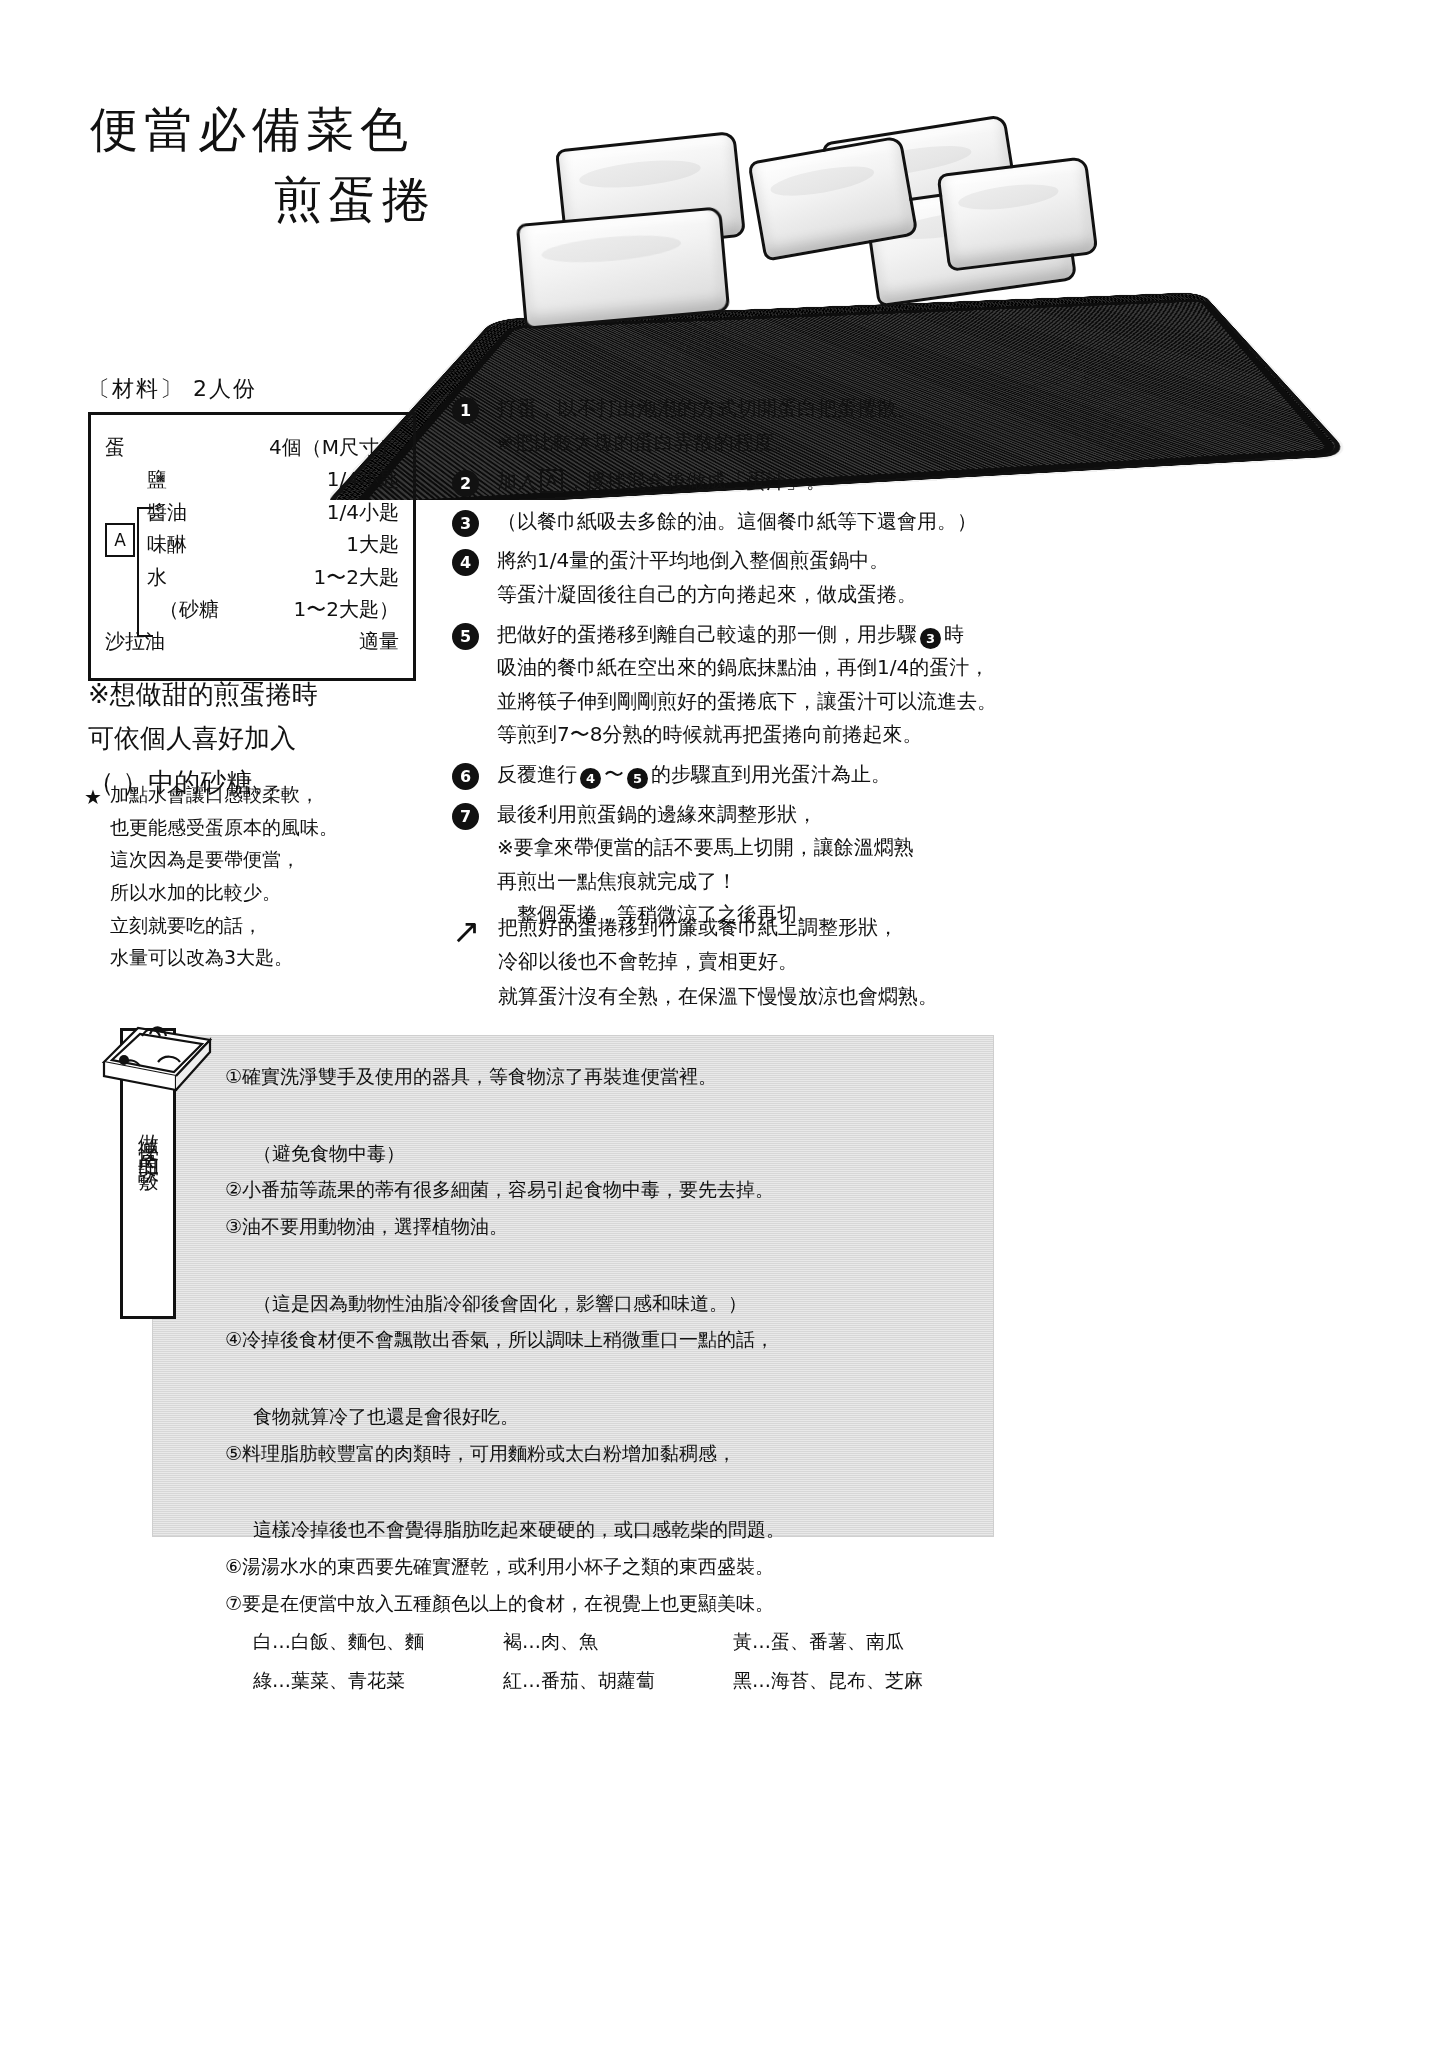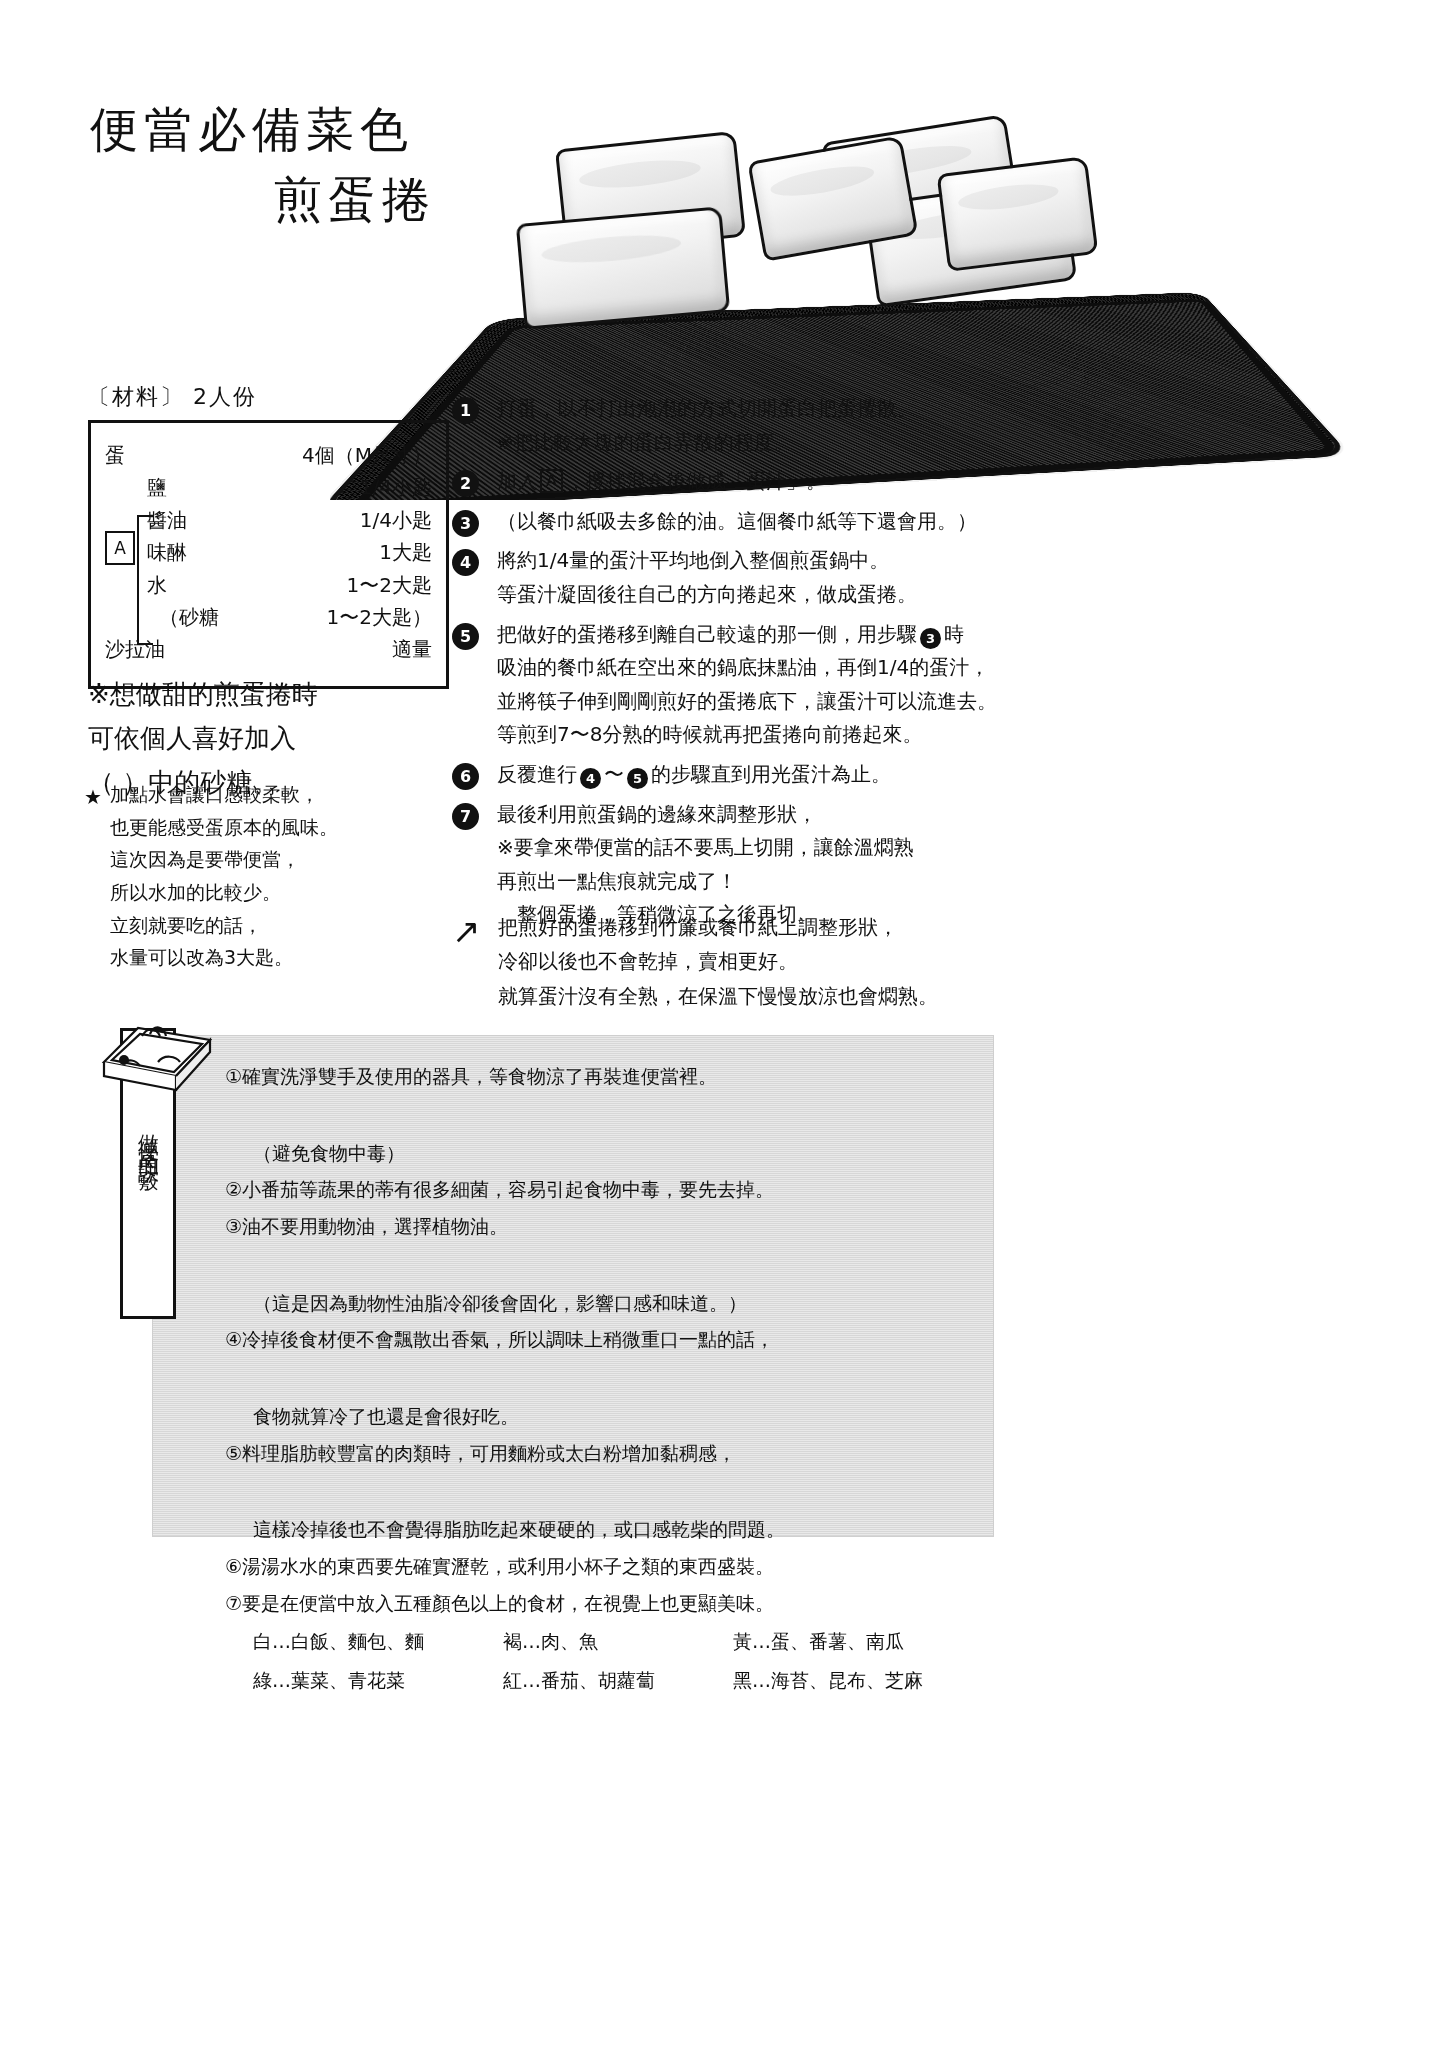--- a/index.html
+++ b/index.html
@@ -36,21 +36,21 @@
     position:absolute;border-radius:10px 14px 12px 10px;
     background:linear-gradient(170deg,#ffffff 0%,#f3f3f3 40%,#d9d9d9 100%);
     border:3px solid #111;
     box-shadow:inset 0 -8px 14px rgba(0,0,0,.18), inset 0 6px 10px rgba(255,255,255,.9);
   }
   .roll:after{
     content:"";position:absolute;left:10%;top:18%;width:70%;height:24%;
     border-radius:50%;background:rgba(0,0,0,.05);
   }
   
-  #ingredients-wrap{position:absolute;left:88px;top:382px;width:361px;}
+  #ingredients-wrap{position:absolute;left:88px;top:374px;width:328px;}
   #ing-heading{font-size:22px;letter-spacing:2px;margin-bottom:8px;}
   #ing-box{border:3px solid #111;padding:16px 14px 20px 14px;min-height:215px;position:relative;}
   .ing-row{display:flex;align-items:baseline;font-size:20px;line-height:1.62;}
   .ing-name{flex:0 0 auto;}
   .ing-dots{flex:1 1 auto;}
   .ing-qty{flex:0 0 auto;text-align:right;white-space:nowrap;}
   .indent1{padding-left:42px;}
   .indent2{padding-left:54px;}
   #a-marker{
     position:absolute;left:14px;top:108px;width:26px;height:30px;

